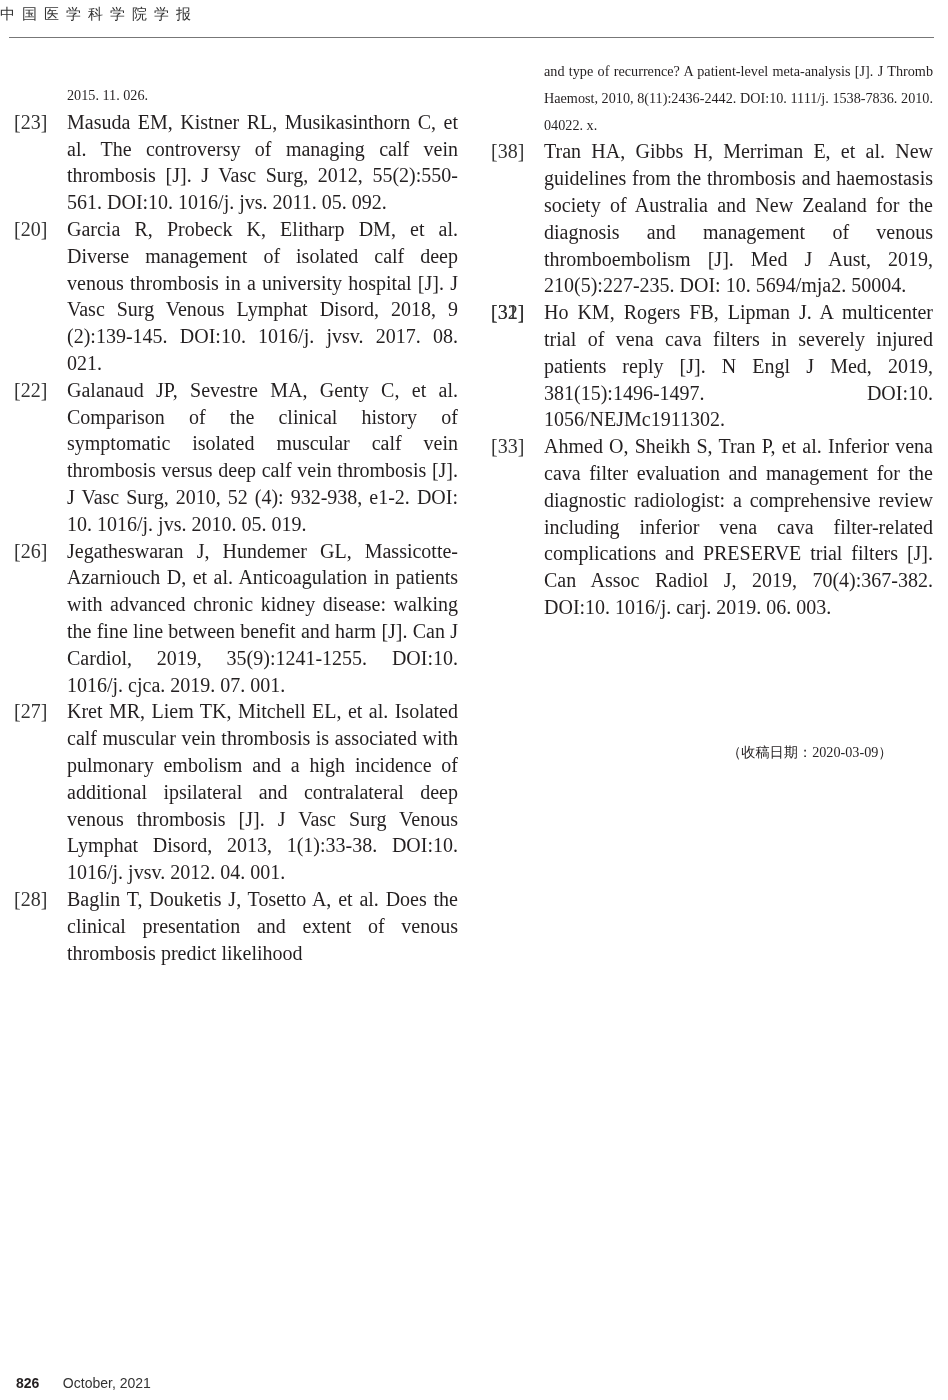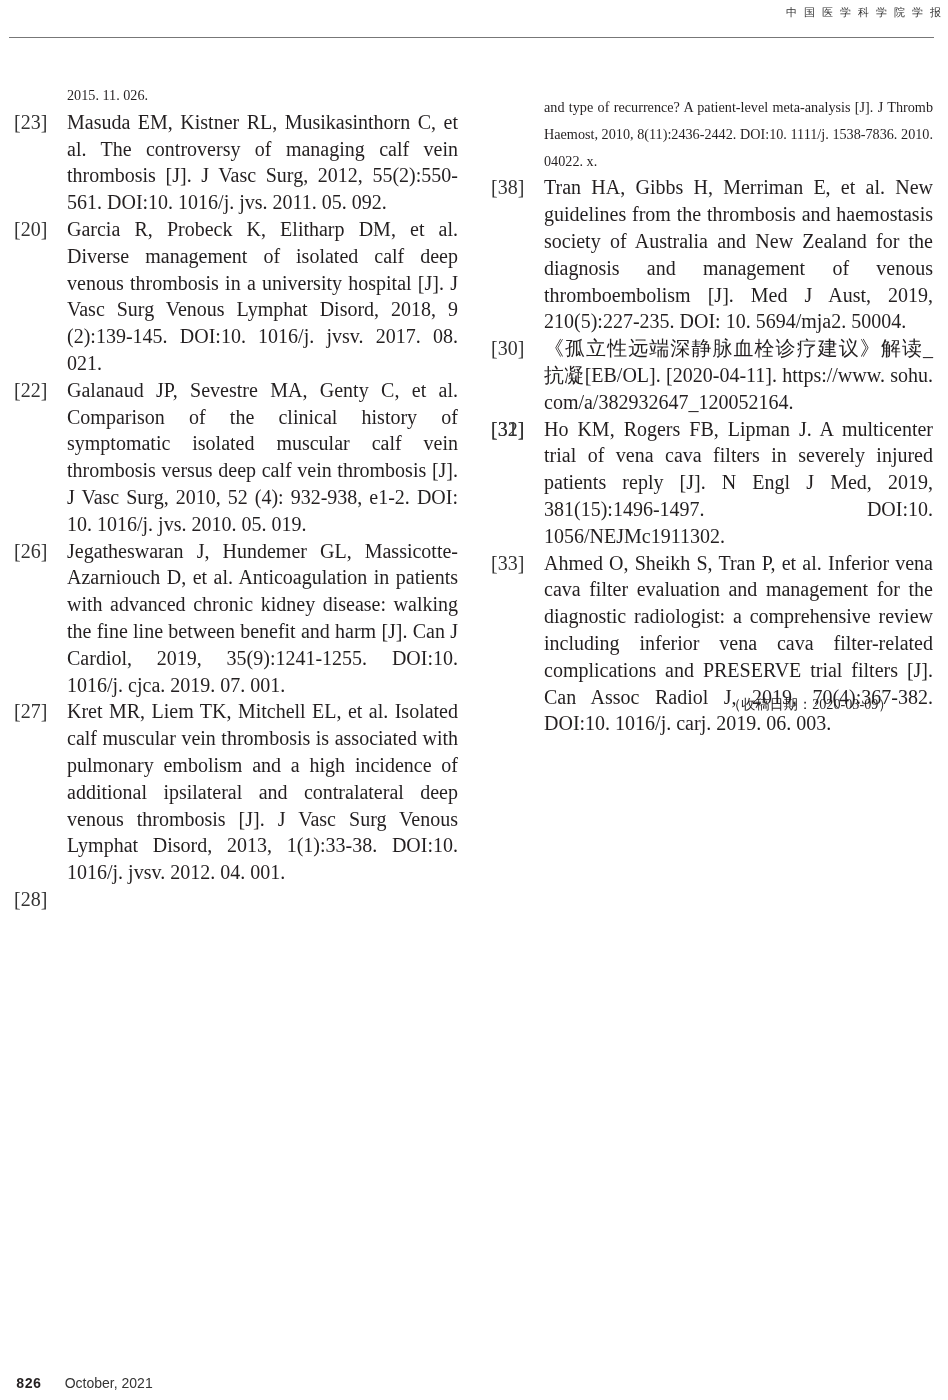--- a/index.html
+++ b/index.html
@@ -1,33 +1,33 @@
 <!DOCTYPE html>
 <html><head>
 <meta charset="utf-8">
 <style>
   html, body { margin: 0; padding: 0; background: #ffffff; }
   body { width: 948px; height: 1400px; position: relative; overflow: hidden;
          font-family: "Liberation Serif", "DejaVu Serif", serif; color: #231f20; }
   .header { position: absolute; top: 0; left: 0; width: 948px; height: 30px; }
-  .header-title { position: absolute; top: 5px; left: 0; width: 948px; text-align: right;
-                  font-size: 11px; letter-spacing: 7px; color: #333; }
+  .header-title { position: absolute; top: 5px; left: 0; width: 948px; text-align: left;
+                  font-size: 15px; letter-spacing: 7px; color: #333; }
   .header-rule { position: absolute; top: 37px; left: 9px; width: 925px; height: 0;
                  border-top: 1.5px solid #777; }
   .col { position: absolute; top: 58px; }
   .col-left { left: 14px; width: 444px; margin-top: 24px; }
-  .col-right { left: 491px; width: 442px; margin-top: 36px; }
+  .col-right { left: 491px; width: 442px; }
   .ref { position: relative; padding-left: 53px; font-size: 20px; line-height: 26.8px;
          text-align: justify; }
   .ref-num { position: absolute; left: 0; top: 0; width: 44px; color: #333; }
   .ref-text { display: block; }
   .cont { padding-left: 53px; font-size: 14.2px; line-height: 26.8px; text-align: justify; }
-  .received { position: absolute; top: 695px; left: 727px; font-size: 14.2px; color: #231f20; }
+  .received { position: absolute; top: 743px; left: 727px; font-size: 14.2px; color: #231f20; }
   .footer { position: absolute; top: 1375px; left: 16px; font-size: 14px; }
-  .page-num { font-weight: bold; font-family: Liberation Mono, monospace; font-size: 14px; }
+  .page-num { font-weight: bold; font-family: Liberation Sans, sans-serif; font-size: 14px; }
   .footer-date { font-family: "Liberation Sans", sans-serif; font-size: 14px; margin-left: 20px; color: #333; }
 </style>
 </head>
 <body>
 
 <div class="header">
   <div class="header-title">中国医学科学院学报</div>
   <div class="header-rule"></div>
 </div>
 
@@ -48,32 +48,29 @@
   <div class="ref">
     <span class="ref-num">[26]</span>
     <span class="ref-text">Jegatheswaran J, Hundemer GL, Massicotte-Azarniouch D, et al. Anticoagulation in patients with advanced chronic kidney disease: walking the fine line between benefit and harm [J]. Can J Cardiol, 2019, 35(9):1241-1255. DOI:10. 1016/j. cjca. 2019. 07. 001.</span>
   </div>
   <div class="ref">
     <span class="ref-num">[27]</span>
     <span class="ref-text">Kret MR, Liem TK, Mitchell EL, et al. Isolated calf muscular vein thrombosis is associated with pulmonary embolism and a high incidence of additional ipsilateral and contralateral deep venous thrombosis [J]. J Vasc Surg Venous Lymphat Disord, 2013, 1(1):33-38. DOI:10. 1016/j. jvsv. 2012. 04. 001.</span>
   </div>
   <div class="ref">
     <span class="ref-num">[28]</span>
+    <span class="ref-text">Baglin T, Douketis J, Tosetto A, et al. Does the clinical presentation and extent of venous thrombosis predict likelihood</span>
   </div>
 </div>
 
 <div class="col col-right">
   <div class="cont">and type of recurrence? A patient-level meta-analysis [J]. J Thromb Haemost, 2010, 8(11):2436-2442. DOI:10. 1111/j. 1538-7836. 2010. 04022. x.</div>
   <div class="ref">
     <span class="ref-num">[38]</span>
     <span class="ref-text">Tran HA, Gibbs H, Merriman E, et al. New guidelines from the thrombosis and haemostasis society of Australia and New Zealand for the diagnosis and management of venous thromboembolism [J]. Med J Aust, 2019, 210(5):227-235. DOI: 10. 5694/mja2. 50004.</span>
-  </div>
-  <div class="ref">
-    <span class="ref-num">[30]</span>
-    <span class="ref-text">《孤立性远端深静脉血栓诊疗建议》解读_ 抗凝[EB/OL]. [2020-04-11]. https://www. sohu. com/a/382932647_120052164.</span>
   </div>
   <div class="ref">
     <span class="ref-num">[31]</span>
   </div>
   <div class="ref">
     <span class="ref-num">[32]</span>
     <span class="ref-text">Ho KM, Rogers FB, Lipman J. A multicenter trial of vena cava filters in severely injured patients reply [J]. N Engl J Med, 2019, 381(15):1496-1497. DOI:10. 1056/NEJMc1911302.</span>
   </div>
   <div class="ref">
     <span class="ref-num">[33]</span>

